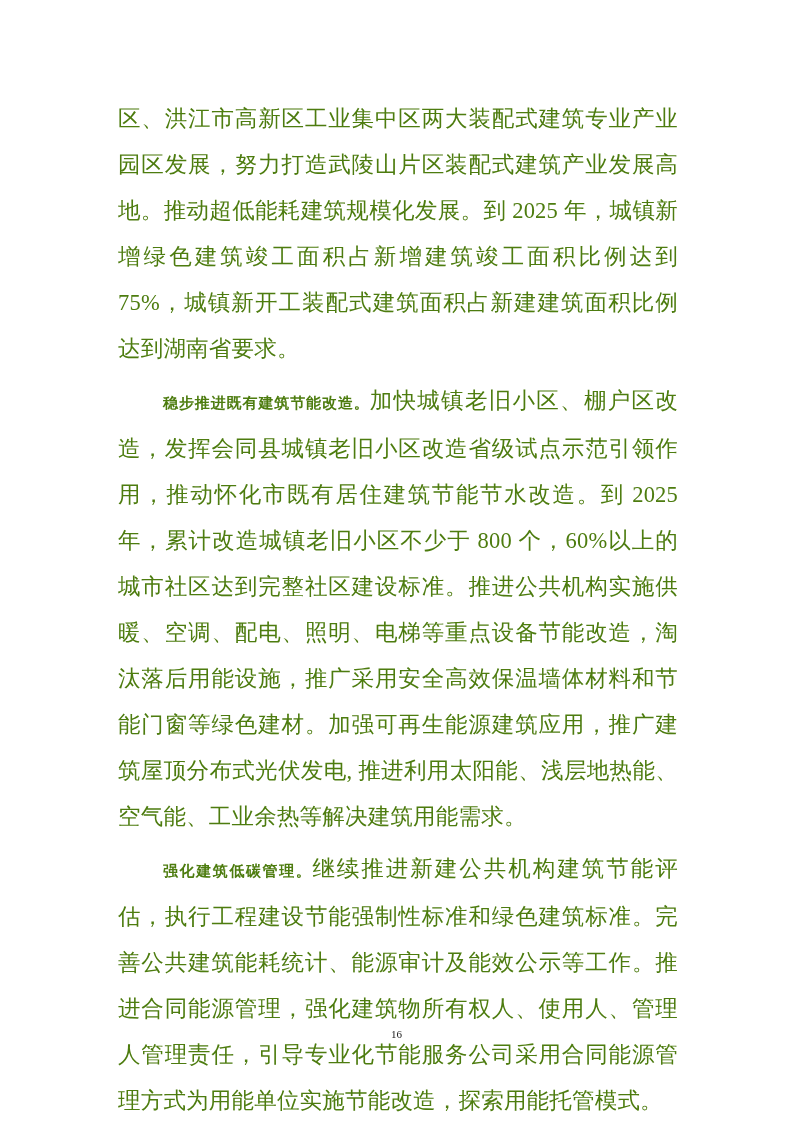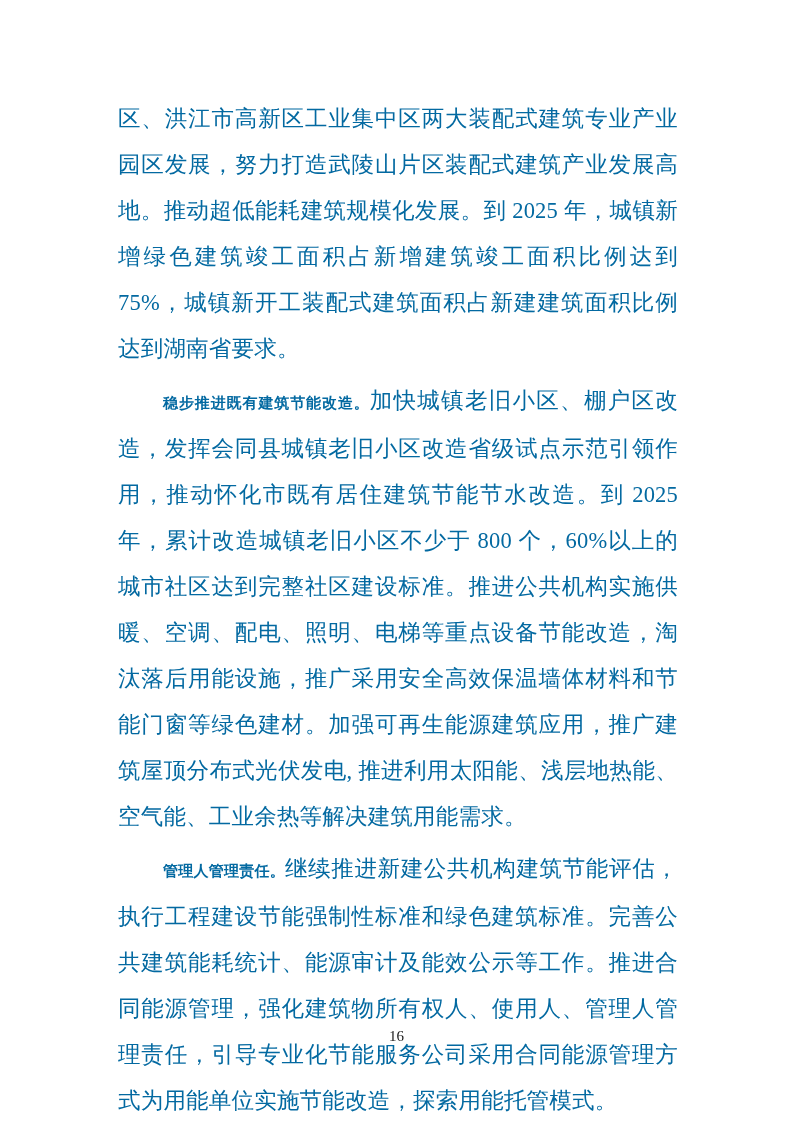--- a/index.html
+++ b/index.html
@@ -21,21 +21,21 @@
   }
   .content {
     position: absolute;
     left: 118px;
     top: 96px;
     width: 560px;
   }
   .para {
     font-size: 22.5px;
     line-height: 46px;
-    color: #0369a1;
+    color: #4d7c0f;
     text-align: justify;
     text-justify: inter-ideograph;
     letter-spacing: 0.2px;
     margin: 0;
     font-family: "Liberation Serif", "DejaVu Serif", serif;
   }
   .para.indent {
     text-indent: 45px;
   }
   .lead {
@@ -44,21 +44,21 @@
     font-size: 15px;
     letter-spacing: -0.2px;
   }
   .gap-sm { height: 6px; }
   .page-number {
     position: absolute;
     left: 0;
     right: 0;
     top: 1028px;
     text-align: center;
-    font-size: 15px;
+    font-size: 11px;
     color: #1b1b1b;
     font-family: "Liberation Serif", "DejaVu Serif", serif;
   }
 </style>
 </head>
 <body>
 
 <div class="page">
   <div class="content">
 
@@ -68,19 +68,19 @@
 
     <div class="gap-sm"></div>
 
     <p class="para indent">
       <span class="lead">稳步推进既有建筑节能改造。</span><span>加快城镇老旧小区、棚户区改造，发挥会同县城镇老旧小区改造省级试点示范引领作用，推动怀化市既有居住建筑节能节水改造。到 2025 年，累计改造城镇老旧小区不少于 800 个，60%以上的城市社区达到完整社区建设标准。推进公共机构实施供暖、空调、配电、照明、电梯等重点设备节能改造，淘汰落后用能设施，推广采用安全高效保温墙体材料和节能门窗等绿色建材。加强可再生能源建筑应用，推广建筑屋顶分布式光伏发电, 推进利用太阳能、浅层地热能、空气能、工业余热等解决建筑用能需求。</span>
     </p>
 
     <div class="gap-sm"></div>
 
     <p class="para indent">
-      <span class="lead">管理人管理责任。</span><span>继续推进新建公共机构建筑节能评估，执行工程建设节能强制性标准和绿色建筑标准。完善公共建筑能耗统计、能源审计及能效公示等工作。推进合同能源管理，强化建筑物所有权人、使用人、管理人管理责任，引导专业化节能服务公司采用合同能源管理方式为用能单位实施节能改造，探索用能托管模式。</span>
+      <span class="lead">强化建筑低碳管理。</span><span>继续推进新建公共机构建筑节能评估，执行工程建设节能强制性标准和绿色建筑标准。完善公共建筑能耗统计、能源审计及能效公示等工作。推进合同能源管理，强化建筑物所有权人、使用人、管理人管理责任，引导专业化节能服务公司采用合同能源管理方式为用能单位实施节能改造，探索用能托管模式。</span>
     </p>
 
   </div>
 
   <div class="page-number">16</div>
 </div>
 
 </body></html>

